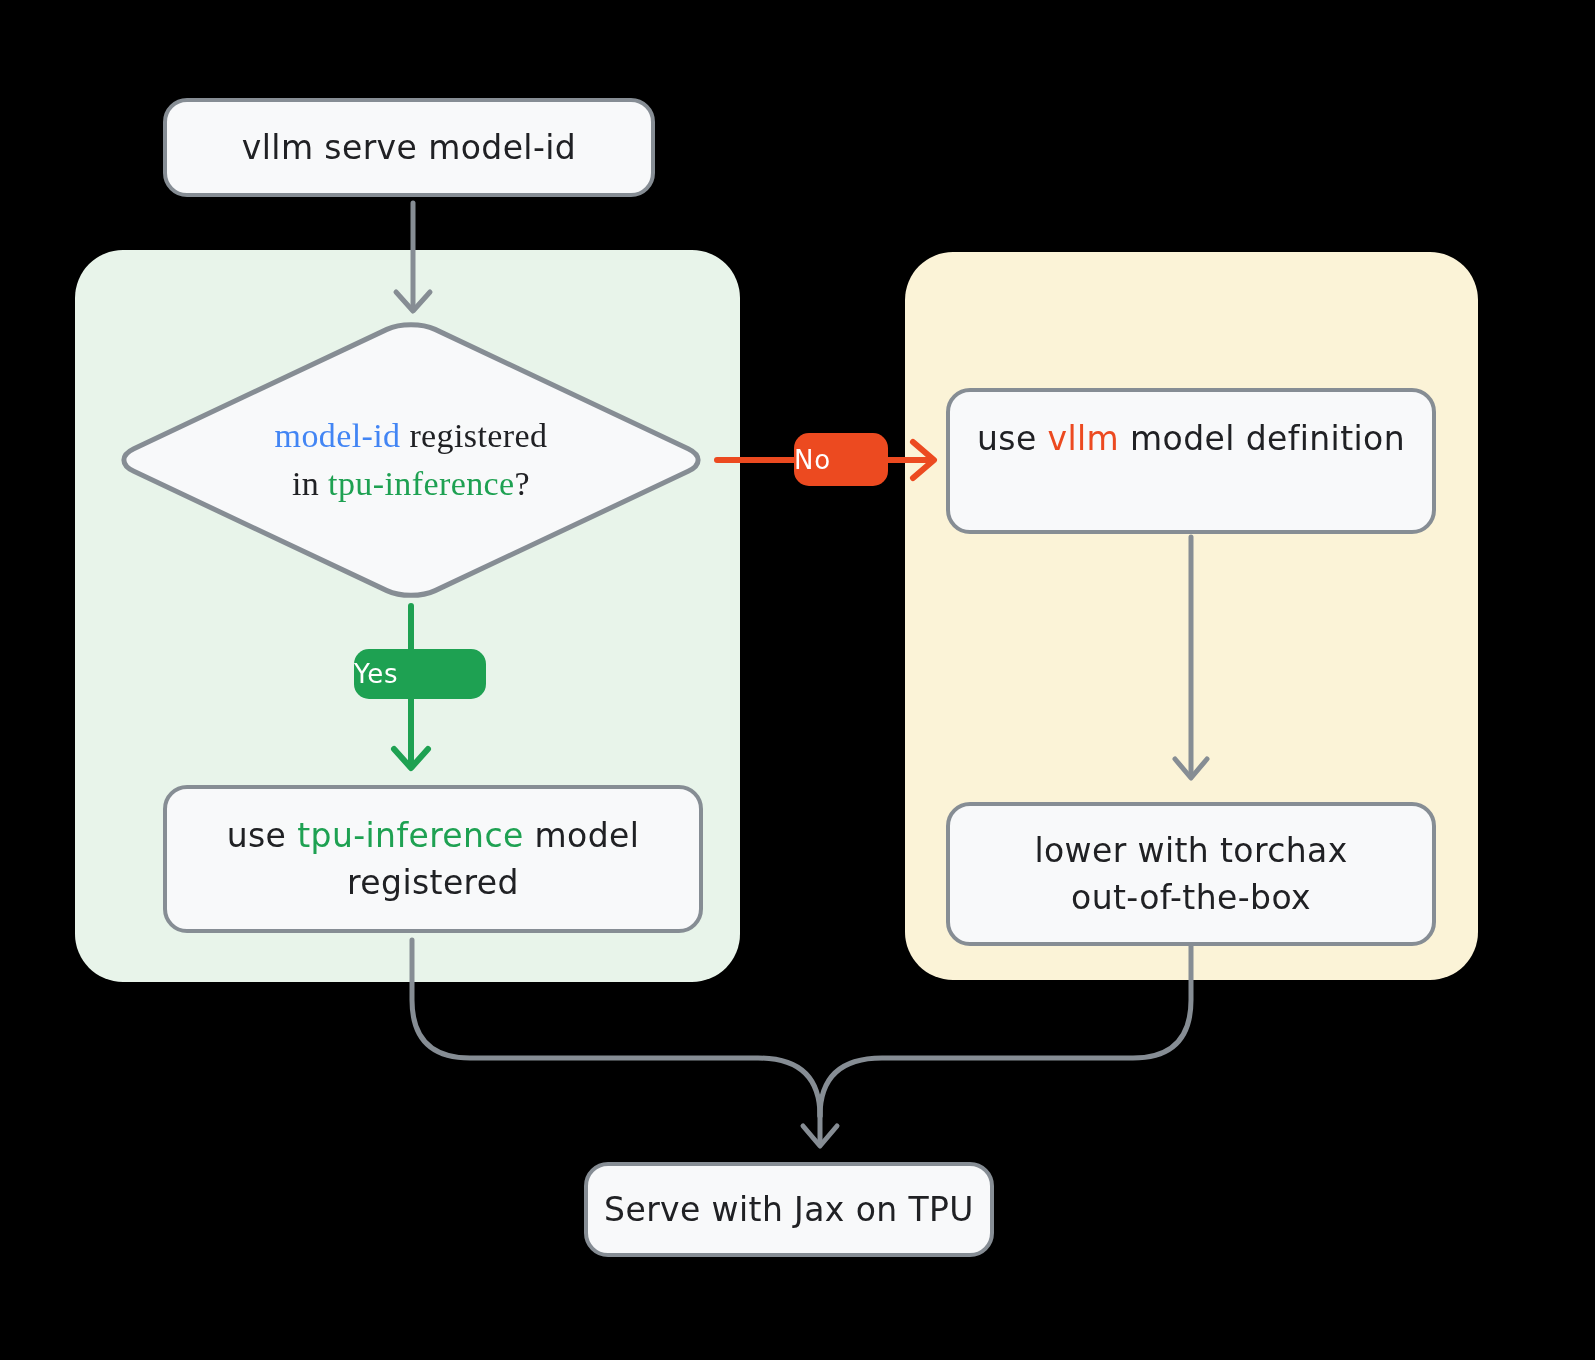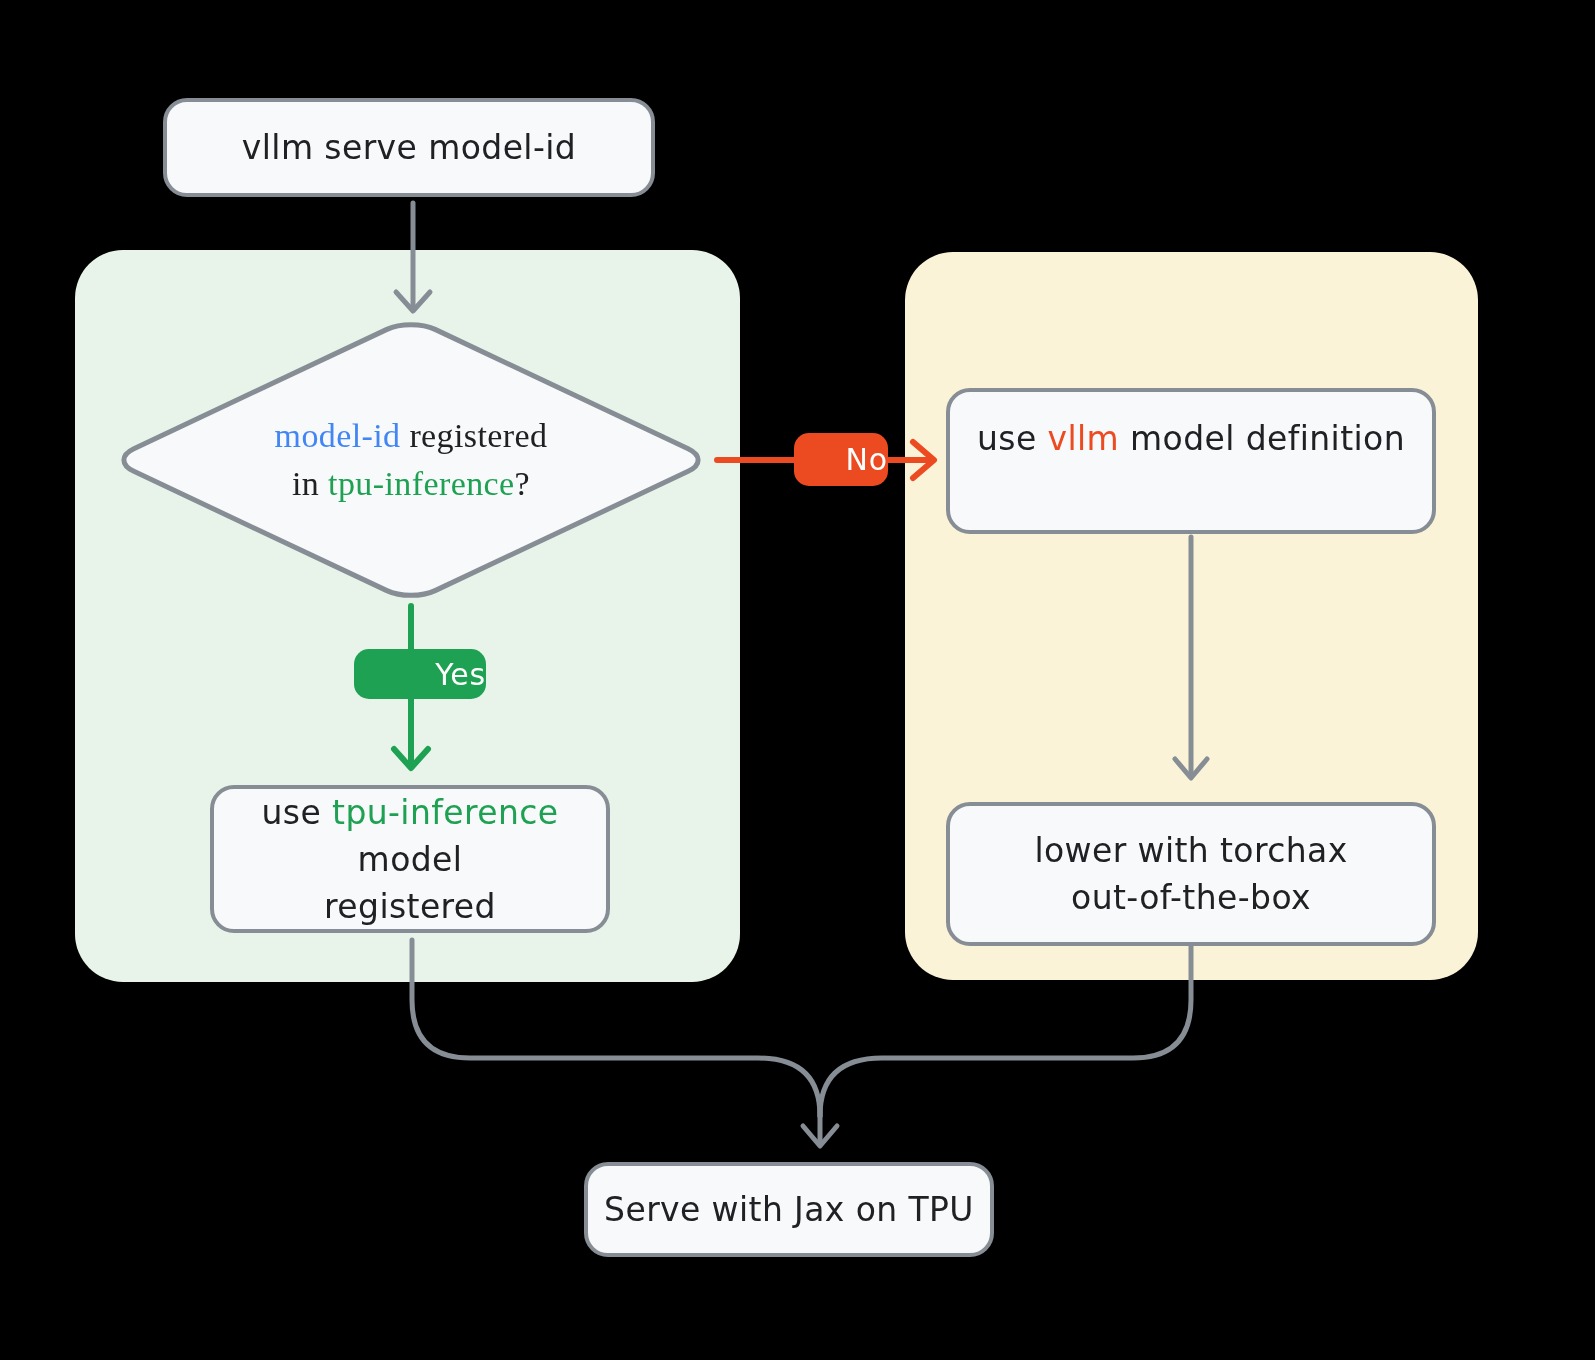--- a/index.html
+++ b/index.html
@@ -28,33 +28,33 @@
   .node{
     position:absolute;z-index:3;
     background:var(--node-fill);
     border:4.5px solid var(--line-gray);
     border-radius:24px;
     display:flex;flex-direction:column;align-items:center;justify-content:center;
     font-size:33px;line-height:47px;letter-spacing:.4px;font-weight:500;
     text-align:center;box-sizing:border-box;
   }
   #start-node{left:163px;top:98px;width:492px;height:99px;}
-  #use-tpu-node{left:163px;top:785px;width:400px;height:148px;margin-left:47px;}
+  #use-tpu-node{left:163px;top:785px;width:540px;height:148px;}
   #use-vllm-node{left:946px;top:388px;width:490px;height:146px;justify-content:flex-start;padding-top:23px;}
   #torchax-node{left:946px;top:786px;width:490px;height:144px;margin-top:16px;}
   #serve-node{left:584px;top:1162px;width:410px;height:95px;}
   #decision-text{
     position:absolute;z-index:3;left:161px;top:398px;width:500px;height:124px;
     display:flex;flex-direction:column;align-items:center;justify-content:center;
     font-size:34px;line-height:48px;letter-spacing:.4px;font-weight:500;text-align:center;font-family:Liberation Serif, serif;
   }
   .badge{
     position:absolute;z-index:4;border-radius:15px;
-    display:flex;align-items:center;justify-content:flex-end;
-    color:#FFFFFF;font-size:30px;letter-spacing:.8px;font-weight:500;
+    display:flex;align-items:center;justify-content:flex-start;
+    color:#FFFFFF;font-size:26px;letter-spacing:.8px;font-weight:500;
   }
   #yes-badge{left:354px;top:649px;width:132px;height:50px;background:var(--green);}
   #no-badge{left:794px;top:433px;width:94px;height:53px;background:var(--orange);}
   .c-blue{color:var(--blue);}
   .c-green{color:var(--green);}
   .c-orange{color:var(--orange);}
   .tline{display:block;}
 </style>
 </head>
 <body>

